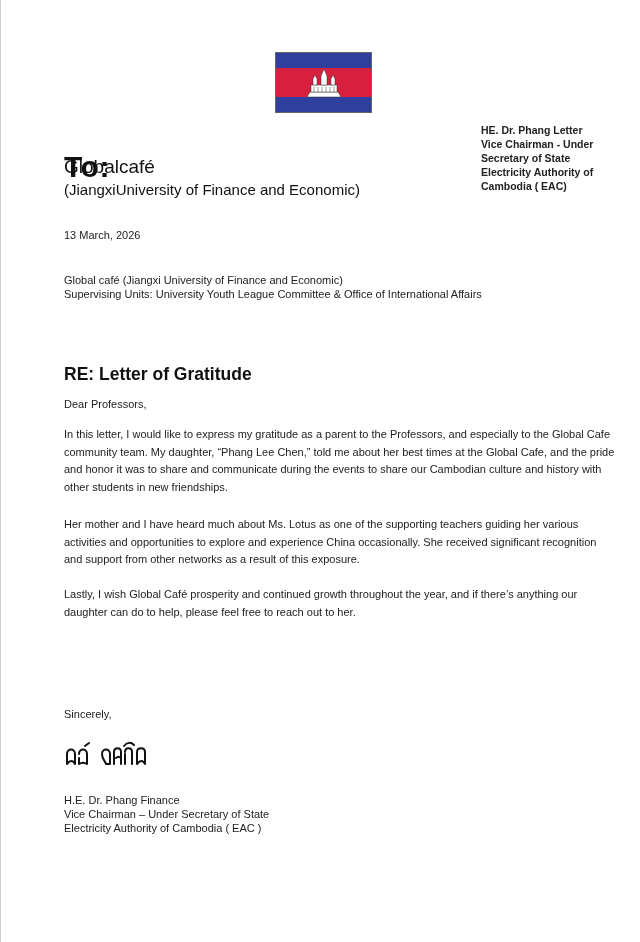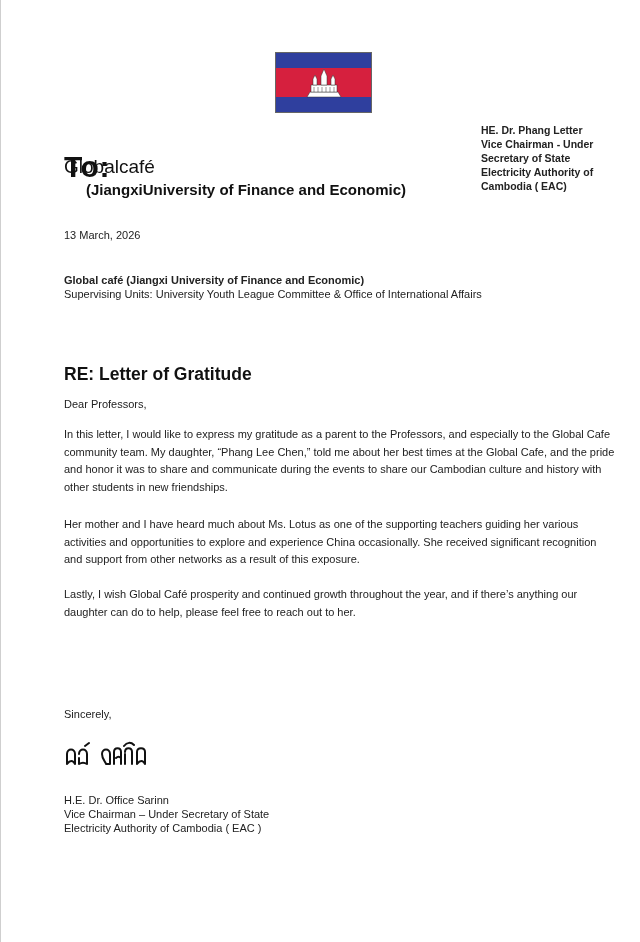--- a/index.html
+++ b/index.html
@@ -9,25 +9,25 @@
     }
     .page-edge { position: absolute; left: 0; top: 0; width: 1px; height: 942px; background: #cfcfcf; }
     .abs { position: absolute; }
     .flag { left: 275px; top: 52px; width: 97px; height: 61px; border: 1px solid #666; box-sizing: border-box; overflow: hidden; }
     .flag .b1 { position: absolute; left: 0; top: 0; width: 100%; height: 25%; background: #2f3f9e; }
     .flag .r { position: absolute; left: 0; top: 25%; width: 100%; height: 50%; background: #d6203e; }
     .flag .b2 { position: absolute; left: 0; top: 75%; width: 100%; height: 25%; background: #2f3f9e; }
     .flag svg { position: absolute; left: 29px; top: 14px; }
     .to-label { left: 64px; top: 118px; font-size: 30px; font-weight: bold; letter-spacing: 0.5px; margin-top: 32px; }
     .recipient { left: 64px; top: 156px; font-size: 19px; font-weight: normal; }
-    .recipient-sub { left: 64px; top: 181px; font-size: 15px; font-weight: bold; margin-left: 22px; }
+    .recipient-sub { left: 64px; top: 181px; font-size: 15px; font-weight: normal; }
     .sender-block { left: 481px; top: 123px; font-size: 10.5px; font-weight: bold; line-height: 14px; color: #222; }
     .date { left: 64px; top: 229px; font-size: 11px; color: #222; }
     .addr { left: 64px; top: 274px; font-size: 11px; line-height: 13.5px; color: #222; }
-    .addr .bold { font-weight: bold; }
+    .addr .bold { font-weight: normal; }
     .re { left: 64px; top: 364px; font-size: 17.5px; font-weight: bold; }
     .salutation { left: 64px; top: 398px; font-size: 11px; color: #222; }
     .para { left: 64px; width: 552px; font-size: 11px; line-height: 17.5px; color: #222; }
     .p1 { top: 426px; }
     .p2 { top: 516px; }
     .p3 { top: 586px; }
     .closing { left: 64px; top: 708px; font-size: 11px; color: #222; }
     .signature { left: 64px; top: 740px; }
     .sig-block { left: 64px; top: 793px; font-size: 11px; line-height: 14px; color: #222; }
   </style>
@@ -92,16 +92,16 @@
       <path d="M15 14 C15 8 23 8 23 14 L23 24 M15 18 L15 24 C18 22 20 22 23 24 M21 6 L25 3"></path>
       <path d="M38 14 C38 8 46 8 46 14 L46 24 M38 14 C38 20 42 22 42 24 M42 24 L46 24"></path>
       <path d="M50 12 C50 7 57 7 57 12 L57 24 M50 12 L50 24 M52 18 C54 16 56 17 57 18"></path>
       <path d="M61 12 C61 7 68 7 68 12 L68 24 M61 14 L61 24 M60 6 C63 2 67 2 70 5"></path>
       <path d="M73 12 C73 7 81 7 81 12 L81 24 M73 12 L73 24 M73 24 C76 20 79 20 81 24"></path>
     </g>
   </svg>
 </div>
 
 <div class="abs sig-block">
-  <div>H.E. Dr. Office Sarinn</div>
+  <div>H.E. Dr. Phang Finance</div>
   <div>Vice Chairman – Under Secretary of State</div>
   <div>Electricity Authority of Cambodia ( EAC )</div>
 </div>
 
 </body></html>

